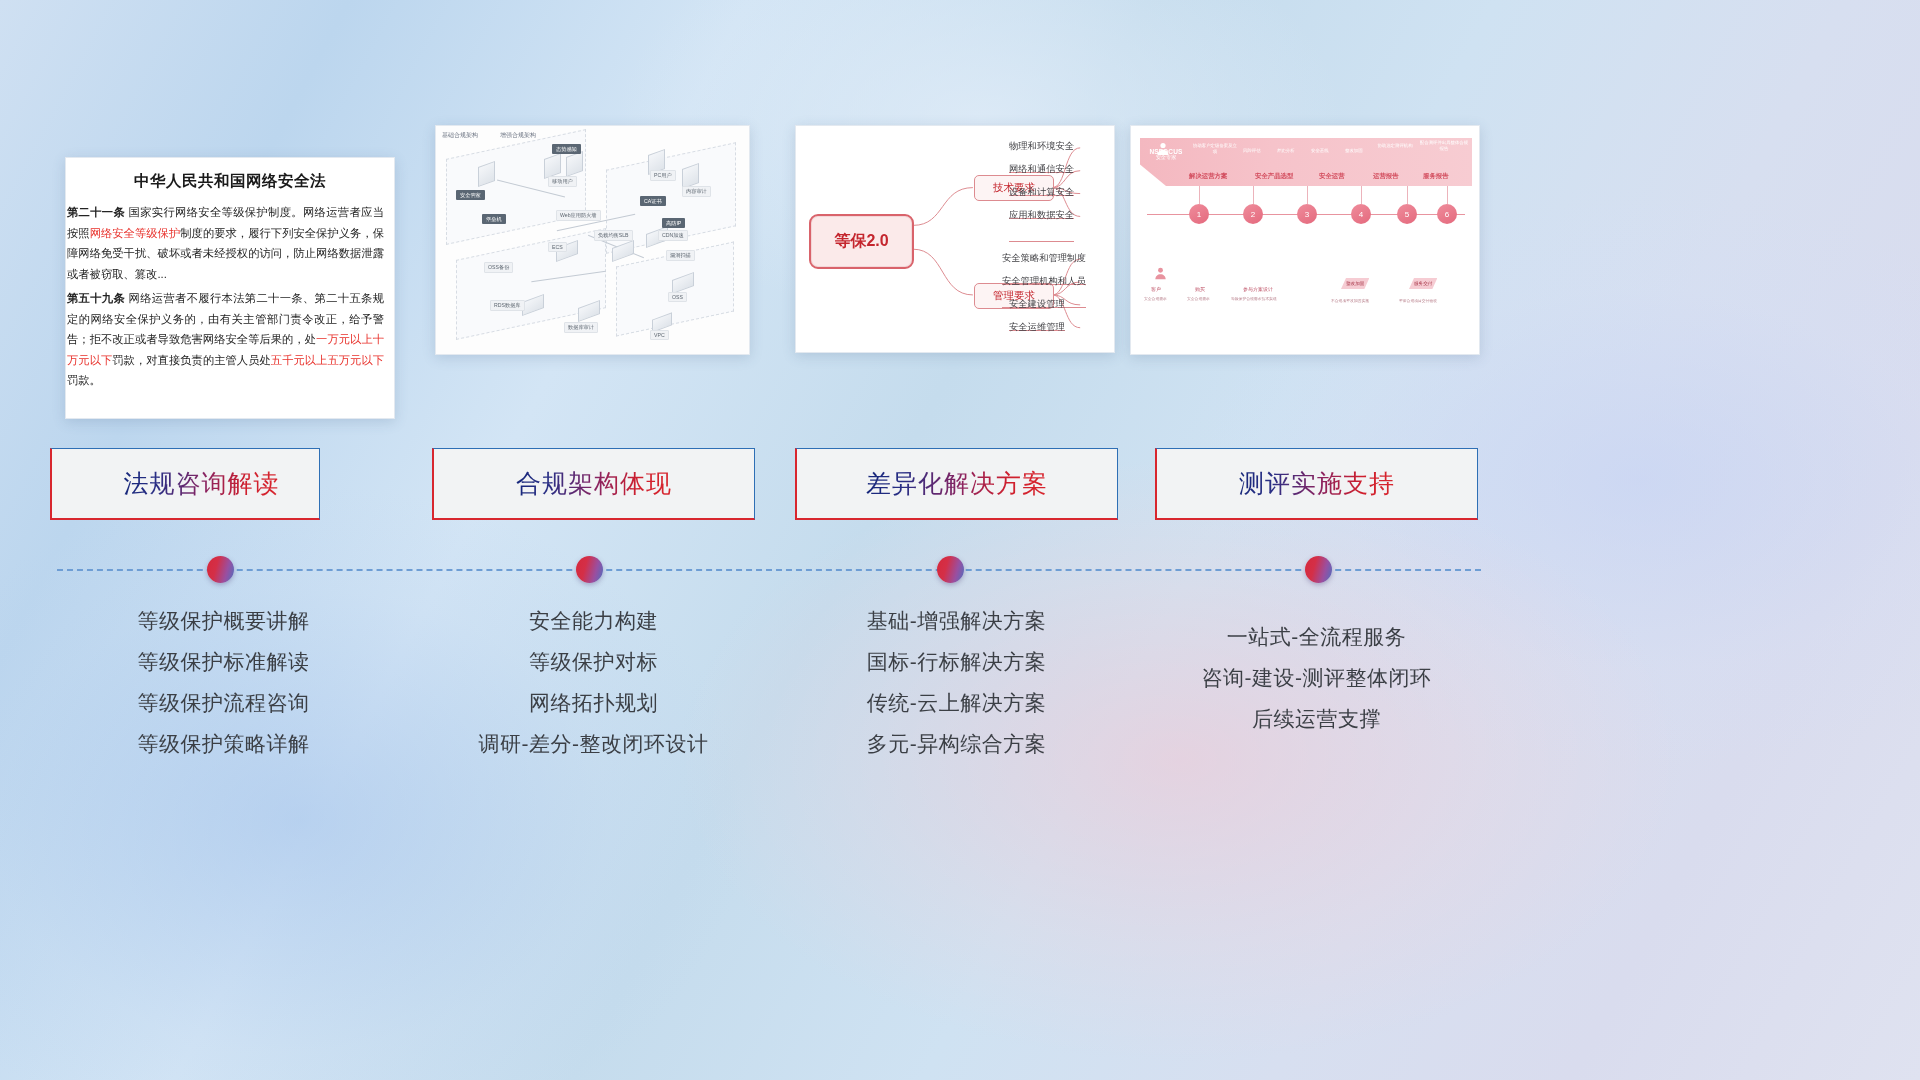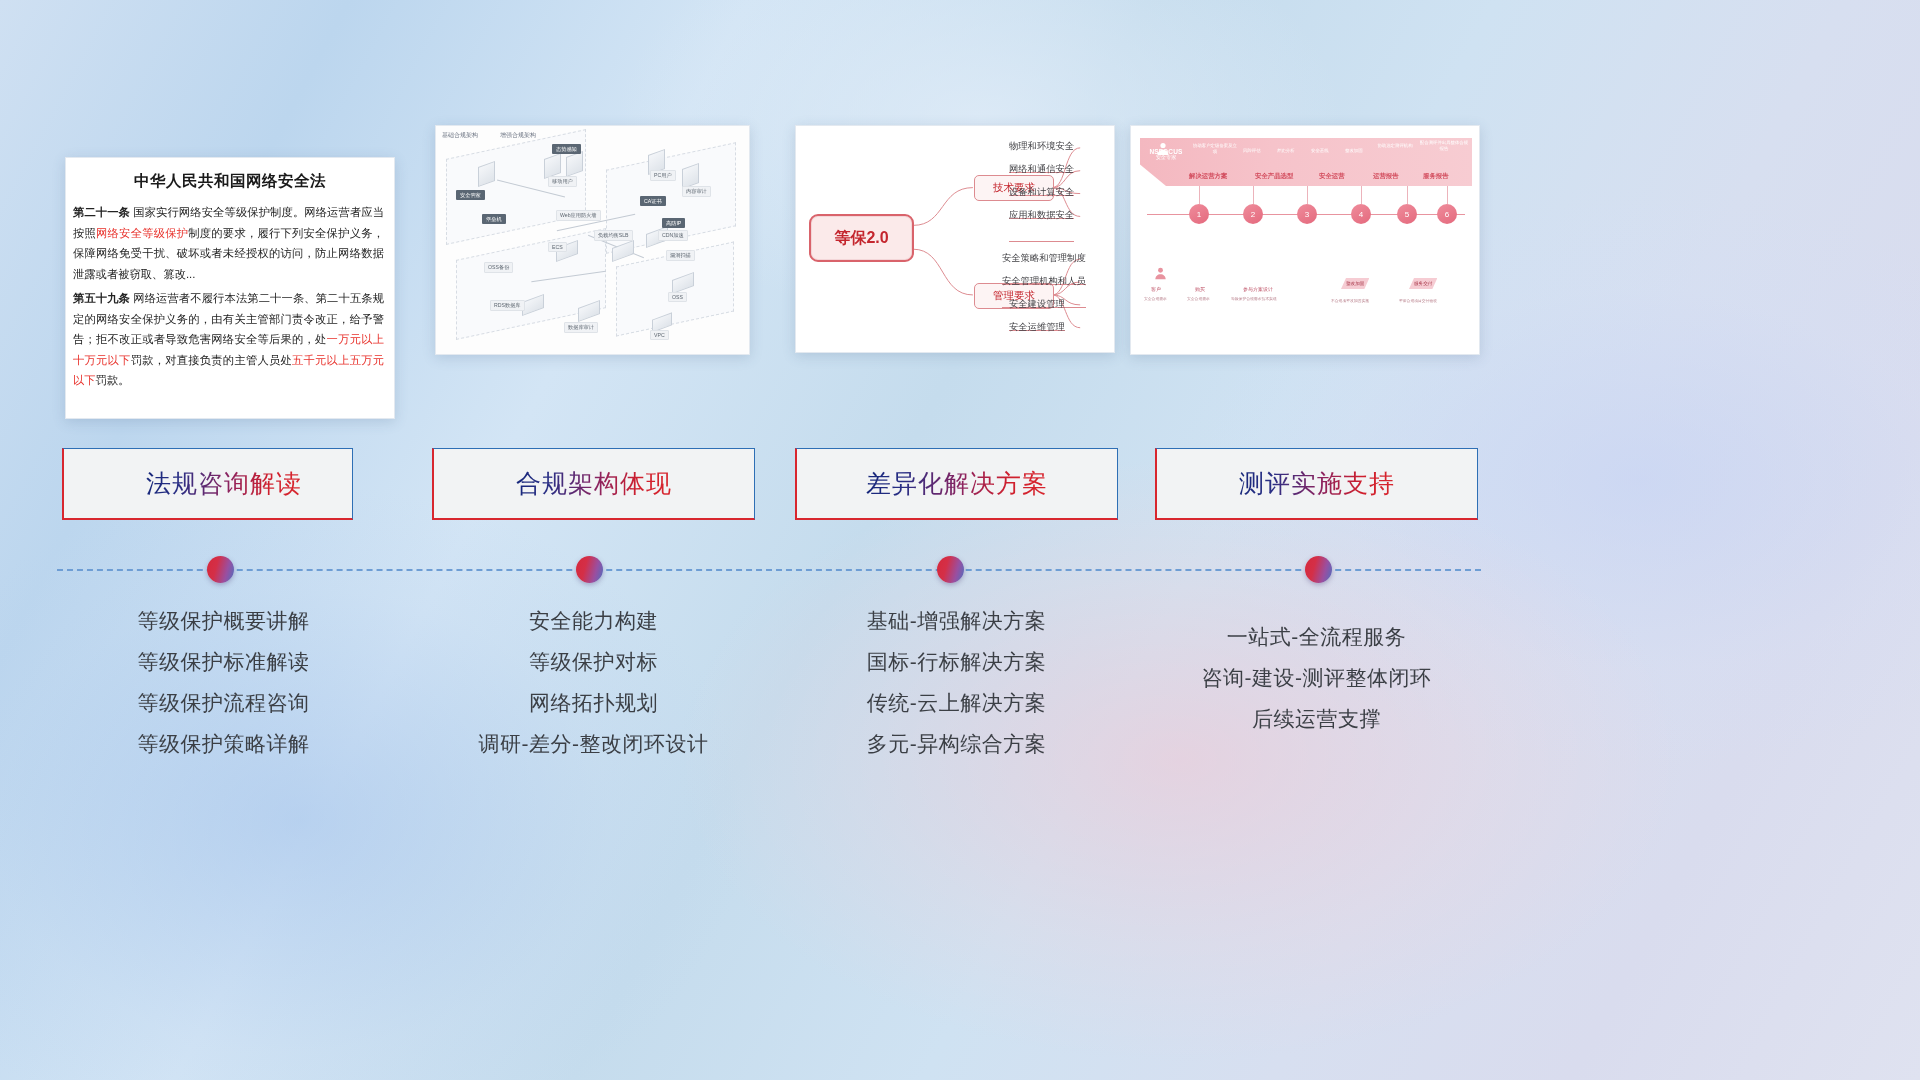--- a/index.html
+++ b/index.html
@@ -36,21 +36,21 @@
 
   
   .law-title {
     text-align: center;
     font-size: 15.5px;
     font-weight: bold;
     color: #1a1a1a;
     margin: 13px 0 10px 0;
     letter-spacing: .5px;
   }
-  .law-body { padding: 0 10px 0 7px; }
+  .law-body { padding: 0 10px 0 1px; }
   .law-p {
     font-size: 11.3px;
     line-height: 20.5px;
     color: #232323;
     text-align: justify;
     margin-bottom: 4px;
   }
   .law-art { font-weight: bold; }
   .law-red { color: #e8302a; }
 
@@ -72,21 +72,21 @@
   }
   .arch-dark {
     position: absolute; background: #5a6673; color: #fff;
     font-size: 5.2px; padding: 1.5px 4px; border-radius: 1px; white-space: nowrap;
   }
   .arch-line { position: absolute; background: #c3cad3; }
 
   
   .mind { position: relative; width: 100%; height: 100%; background: #fff; }
   .mind-root {
-    position: absolute; left: 13px; top: 88px; width: 105px; height: 48px;
+    position: absolute; left: 13px; top: 88px; width: 105px; height: 55px;
     background: #fbeaea; border: 2.5px solid #d9636b; border-radius: 9px;
     color: #c4262e; font-size: 16px; font-weight: 600;
     display: flex; align-items: center; justify-content: center;
     box-shadow: 0 0 0 1px #f3d6d8 inset;
   }
   .mind-branch {
     position: absolute; width: 80px; height: 26px;
     background: #fdf4f4; border: 1.3px solid #dd8b90; border-radius: 5px;
     color: #c4262e; font-size: 10.5px;
     display: flex; align-items: center; justify-content: center;
@@ -147,21 +147,21 @@
     border-left: 2.2px solid #d8262e;
     border-bottom: 2.2px solid #d8262e;
     display: flex; align-items: center; justify-content: center;
   }
   .hbox-txt {
     font-size: 25px; font-weight: 500; letter-spacing: 1px;
     background: linear-gradient(95deg, #15267a 0%, #2b2f85 22%, #8a2360 52%, #cf1f2d 78%, #d8262e 100%);
     -webkit-background-clip: text; background-clip: text;
     -webkit-text-fill-color: transparent; color: #a02050;
   }
-  .hbox-1 { left: 62px;   width: 291px; padding-left: 32px; }
+  .hbox-1 { left: 50px;   width: 270px; padding-left: 32px; }
   .hbox-2 { left: 432px;  width: 323px; }
   .hbox-3 { left: 795px;  width: 323px; }
   .hbox-4 { left: 1155px; width: 323px; }
 
   
   .timeline { position: absolute; top: 556px; left: 0; width: 1920px; height: 30px; }
   .tl-line {
     position: absolute; top: 13px; left: 57px; width: 1424px; height: 0;
     border-top: 2px dashed #6d9dd4;
   }

